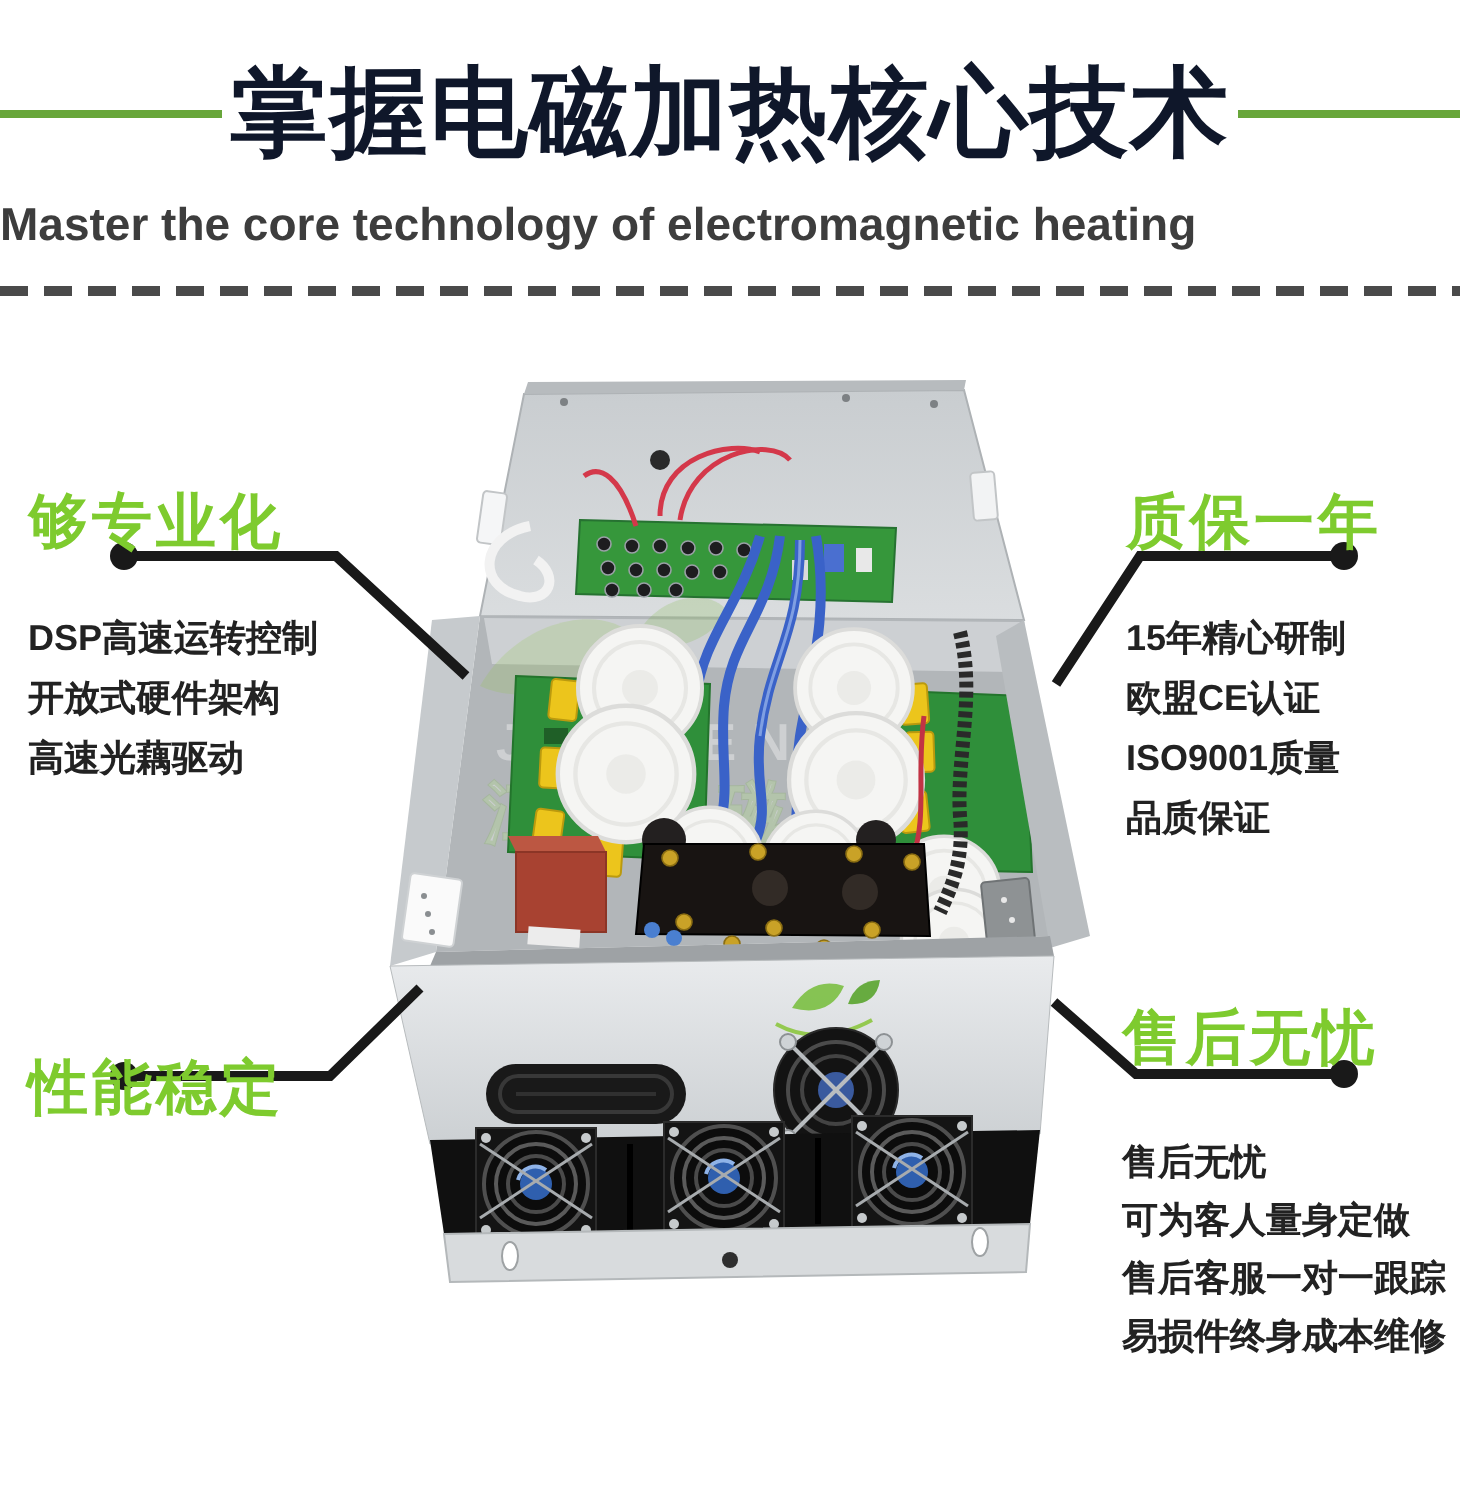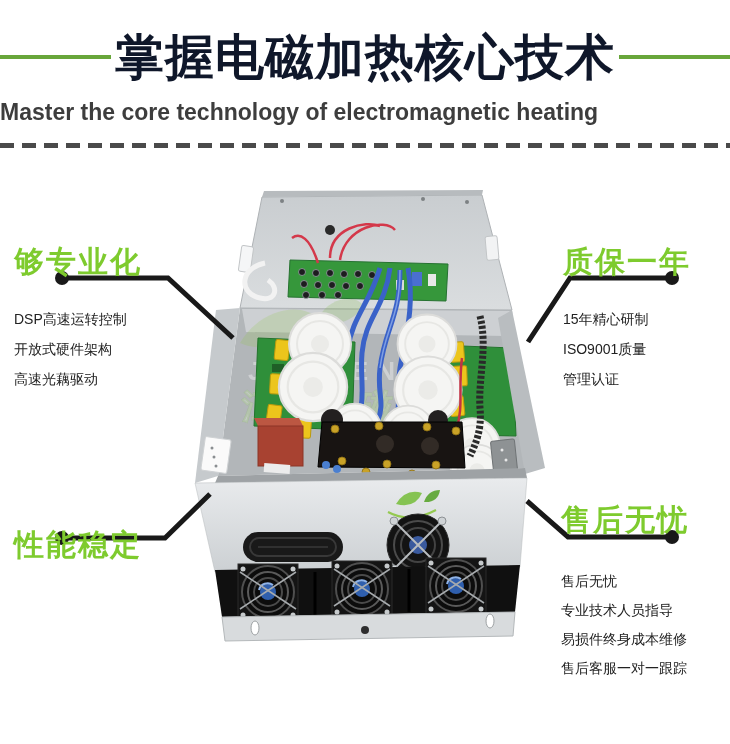--- a/index.html
+++ b/index.html
@@ -11,21 +11,21 @@
   .page-title{font-size:49px;font-weight:bold;color:#0f172a;letter-spacing:1px;
               margin:4px 4px;white-space:nowrap;line-height:58px;}
   .subtitle{position:absolute;top:99px;left:0;width:632px;
             font-size:23px;font-weight:bold;color:#3d3d3d;z-index:4;}
   .dashed{position:absolute;top:143px;left:0;width:730px;height:5px;z-index:4;
           background:repeating-linear-gradient(90deg,#4a4a4a 0 14px,transparent 14px 22px);}
   
   .callout{position:absolute;z-index:5;margin-top:15px;}
   .co-heading{font-size:30px;font-weight:bold;color:#7ecb2e;letter-spacing:2px;
               margin:0;white-space:nowrap;line-height:32px;}
-  .co-list{list-style:none;margin:26px 0 0;padding:0;font-size:14px;font-weight:normal;
+  .co-list{list-style:none;margin:26px 0 0;padding:0;font-size:18px;font-weight:bold;
            color:#222;line-height:30px;white-space:nowrap;}
   .co-tl{left:14px;top:231px;}
   .co-tr{left:563px;top:231px;}
   .co-bl{left:14px;top:514px;}
   .co-bl .co-list{margin-top:24px;}
   .co-br{left:561px;top:489px;}
   .co-br .co-list{margin-top:31px;line-height:29px;}
   
   .connectors{position:absolute;left:0;top:0;z-index:3;pointer-events:none;}
   .product{position:absolute;left:180px;top:168px;z-index:1;}
@@ -49,36 +49,37 @@
       <li>DSP高速运转控制</li>
       <li>开放式硬件架构</li>
       <li>高速光藕驱动</li>
     </ul>
   </section>
 
   <section class="callout co-tr">
     <h2 class="co-heading">质保一年</h2>
     <ul class="co-list">
       <li>15年精心研制</li>
+      <li>欧盟CE认证</li>
       <li>ISO9001质量</li>
-      <li>管理认证</li>
+      <li>品质保证</li>
     </ul>
   </section>
 
   <section class="callout co-bl">
     <h2 class="co-heading">性能稳定</h2>
   </section>
 
   <section class="callout co-br">
     <h2 class="co-heading">售后无忧</h2>
     <ul class="co-list">
       <li>售后无忧</li>
-      <li>专业技术人员指导</li>
+      <li>可为客人量身定做</li>
+      <li>售后客服一对一跟踪</li>
       <li>易损件终身成本维修</li>
-      <li>售后客服一对一跟踪</li>
     </ul>
   </section>
 
   <svg class="connectors" width="730" height="744" viewBox="0 0 730 744">
     <g stroke="#191919" stroke-width="5" fill="none">
       <g>
         <path d="M62,278 L168,278 L233,338"></path>
           <circle cx="62" cy="278" r="7" fill="#191919" stroke="none"></circle>
       </g>
       <g>

